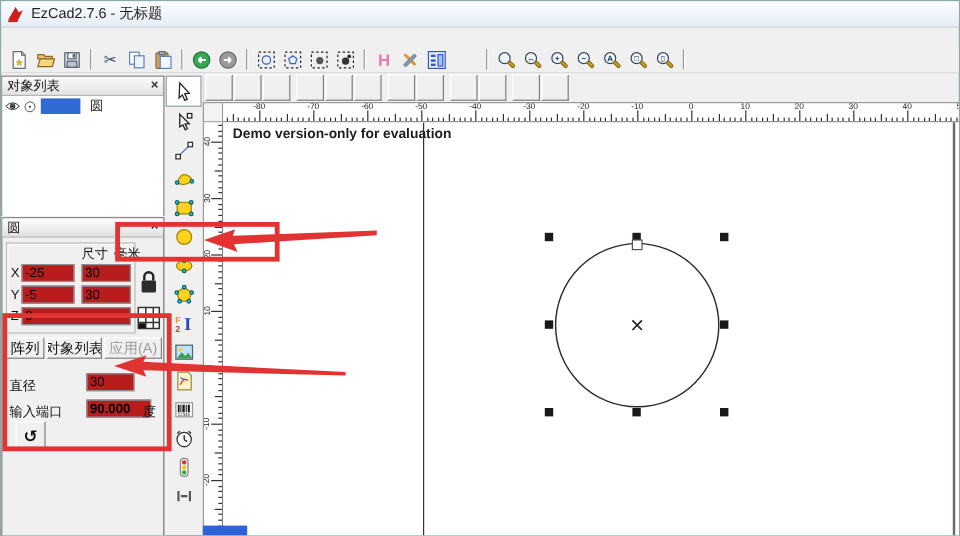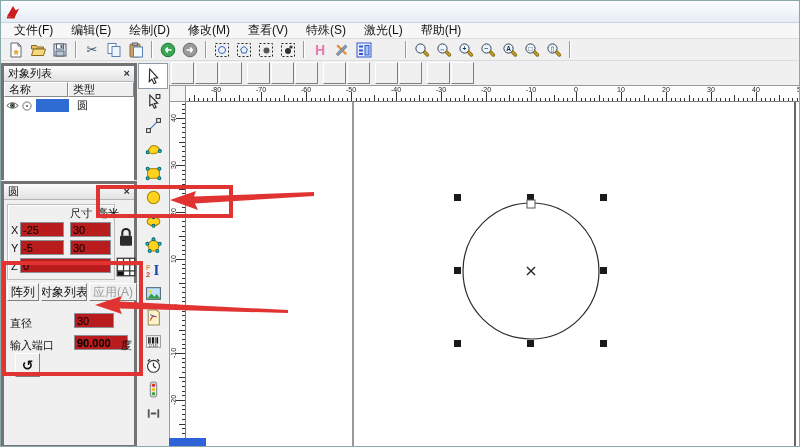--- a/index.html
+++ b/index.html
@@ -26,21 +26,21 @@
   .gap{width:26px;flex:0 0 auto}
   .g3{width:4px;flex:0 0 auto}
   .glyph{font-size:13px;line-height:1;color:#33506e}
   
   .vtb{left:136px;top:62px;width:32px;height:368px;background:#f0f0f0;border-right:1px solid #d9d9d9;
        display:flex;flex-direction:column;align-items:center}
   .vbtn{width:30px;height:24px;display:flex;align-items:center;justify-content:center;flex:0 0 auto}
   .vbtn.pressed{height:26px;background:#fff;border:1px solid #8f9aa6;box-sizing:border-box}
   .vbtn svg{width:17px;height:17px}
   
-  .panel{background:#f0f0f0;border:3px solid #737373;box-sizing:border-box}
+  .panel{background:#f0f0f0;border:1px solid #737373;box-sizing:border-box}
   .ptitle{height:15px;background:linear-gradient(#fcfcfc,#e2e2e2);border-bottom:1px solid #b5b5b5;
           display:flex;align-items:center;padding:0 4px;font-size:11px}
   .pclose{margin-left:auto;font-size:11px;font-weight:bold;line-height:1;color:#333;cursor:default}
   .collbl{background:#f0f0f0;border:1px solid;border-color:#ffffff #8a8a8a #8a8a8a #ffffff;
           font-size:11px;height:15px;box-sizing:border-box;padding:0 4px;display:flex;align-items:center}
   .lbl{font-size:11px;white-space:nowrap}
   input.fld{font-family:inherit;font-size:11px;height:15px;border:1px solid #8a8f98;background:#b91c1c;
             padding:0 2px;box-sizing:border-box}
   .pbtn{background:#f0f0f0;border:1px solid;border-color:#ffffff #7f7f7f #7f7f7f #ffffff;
         font-size:12px;display:flex;align-items:center;justify-content:center;box-sizing:border-box;
@@ -66,32 +66,23 @@
 </head>
 <body>
 
 <div id="app">
 
   <div class="abs titlebar">
     <svg width="14" height="14" viewBox="0 0 16 16">
       <path d="M1 13L8 1l3 5 4-2-5 10z" fill="#c9201f"></path>
       <rect x="1" y="13.4" width="9" height="2" fill="#c9201f"></rect>
     </svg>
+    <span class="t">EzCad2.7.6 - 无标题</span>
   </div>
 
-  <div class="abs menubar">
-      <div class="menu-item">文件(F)</div>
-      <div class="menu-item">编辑(E)</div>
-      <div class="menu-item">绘制(D)</div>
-      <div class="menu-item">修改(M)</div>
-      <div class="menu-item">查看(V)</div>
-      <div class="menu-item">特殊(S)</div>
-      <div class="menu-item">激光(L)</div>
-      <div class="menu-item">帮助(H)</div>
-    </div>
 
   <div class="abs tb1">
       <div class="tbtn">
         <span style="display: flex;">
           <svg viewBox="0 0 16 16">
             <path d="M3 1h7l3 3v11H3z" fill="#fff" stroke="#667"></path>
             <path d="M10 1v3h3" fill="none" stroke="#667"></path>
             <path d="M5.5 9.5l1.6 1.1-.6 1.9 1.6-1.2 1.6 1.2-.6-1.9 1.6-1.1H8.8L8 7.6l-.8 1.9z" fill="#f5b81e" stroke="#b8860b" stroke-width=".5"></path>
           </svg>
         </span>
@@ -533,24 +524,20 @@
         </span>
       </div>
     </div>
 
   <div class="abs panel" style="left:0;top:62px;width:136px;height:117px">
     <div class="ptitle">
       <span>对象列表</span>
       <span class="pclose">×</span>
     </div>
     <div style="position:relative;background:#fff;height:100px">
-      <div style="display:flex">
-        <div class="collbl" style="width:64px">名称</div>
-        <div class="collbl" style="width:66px">类型</div>
-      </div>
       <div style="display:flex;align-items:center;height:17px">
         <svg width="13" height="11" viewBox="0 0 16 12" style="margin-left:2px">
           <path d="M1 6q7-7 14 0q-7 7-14 0z" fill="#fff" stroke="#333"></path>
             <circle cx="8" cy="6" r="2.4" fill="#6a8a6a" stroke="#222"></circle>
             <circle cx="8" cy="6" r=".9" fill="#000"></circle>
         </svg>
         <svg width="12" height="12" viewBox="0 0 16 16" style="margin-left:2px">
           <circle cx="8" cy="8" r="5.5" fill="none" stroke="#444"></circle>
             <circle cx="8" cy="8" r="1.2" fill="#444"></circle>
         </svg>
@@ -853,20 +840,21 @@
       <rect x="414" y="92" width="7" height="7" fill="#1a1a1a"></rect>
       <rect x="268" y="165" width="7" height="7" fill="#1a1a1a"></rect>
       <rect x="414" y="165" width="7" height="7" fill="#1a1a1a"></rect>
       <rect x="268" y="238" width="7" height="7" fill="#1a1a1a"></rect>
       <rect x="341" y="238" width="7" height="7" fill="#1a1a1a"></rect>
       <rect x="414" y="238" width="7" height="7" fill="#1a1a1a"></rect>
       <rect x="341" y="98" width="8" height="8" fill="#fff" stroke="#555"></rect>
     </svg>
   </div>
 
+  <div class="abs demo">Demo version-only for evaluation</div>
   <div class="abs rightedge"></div>
   <div class="abs bluebox"></div>
 
   <svg class="abs overlay" viewBox="0 0 800 447">
     <rect x="97" y="186" width="133" height="29" fill="none" stroke="#e23333" stroke-width="4"></rect>
     <polygon points="169,199 195,190 193,195.5 313,191 313,195 194,202.5 197,209" fill="#e23333"></polygon>
     <rect x="3" y="262" width="137" height="111" fill="none" stroke="#e23333" stroke-width="4"></rect>
     <polygon points="94,304 121,295 118.5,300.5 287,309 287,312 118.5,307.5 121,313" fill="#e23333"></polygon>
   </svg>
 </div>

